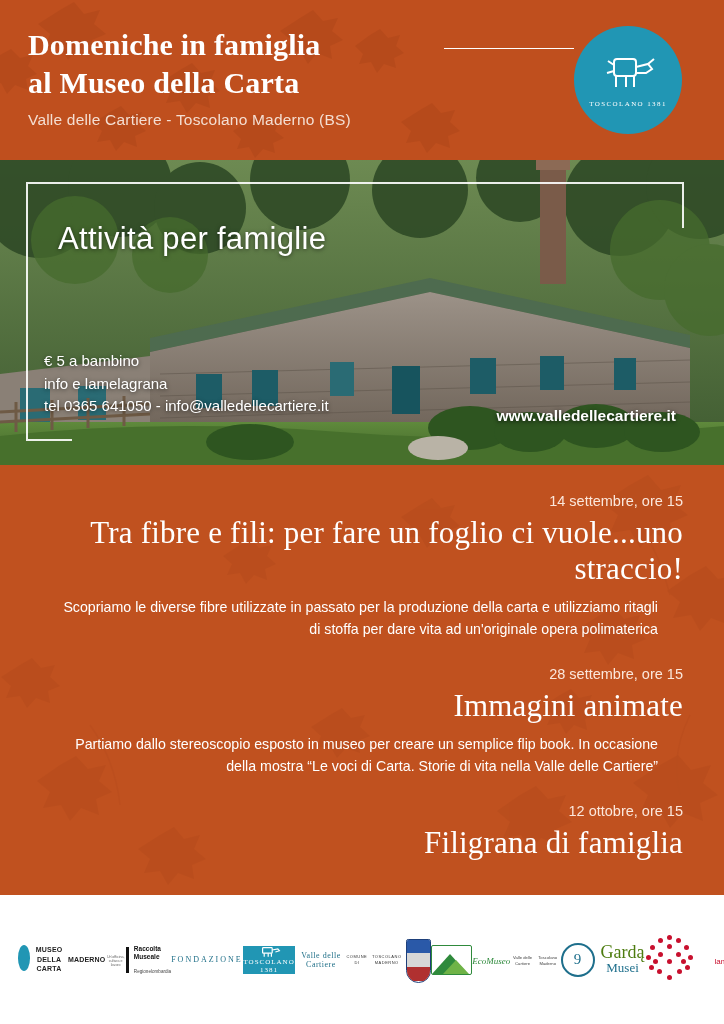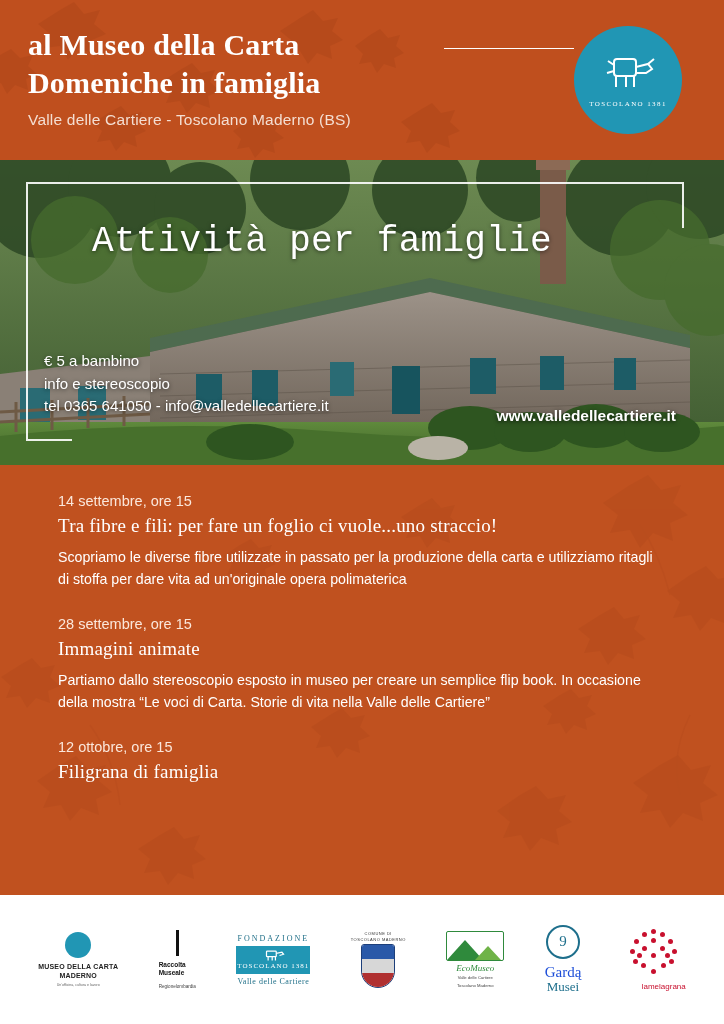--- a/index.html
+++ b/index.html
@@ -127,26 +127,25 @@
     background: rgba(255,255,255,0.9);
   }
   .photo-text {
     position: absolute;
     left: 58px;
     top: 58px;
     z-index: 6;
     text-shadow: 0 1px 4px rgba(0,0,0,0.55);
   }
   .photo-h1 {
-    font-family: Liberation Mono, monospace;
-    font-size: 36px;
+    font-family: Liberation Sans, sans-serif;
+    font-size: 31px;
     color: #ffffff;
     line-height: 1.35;
     letter-spacing: 0.3px;
-    margin-left: 34px;
   }
   .photo-info {
     position: absolute;
     left: 44px;
     bottom: 48px;
     z-index: 6;
     color: #ffffff;
     font-size: 15px;
     line-height: 1.48;
     text-shadow: 0 1px 4px rgba(0,0,0,0.6);
@@ -171,31 +170,32 @@
   }
   .program-leaves {
     position: absolute;
     inset: 0;
     opacity: 0.30;
     pointer-events: none;
   }
   .events {
     position: relative;
     z-index: 3;
-    padding: 28px 52px 0 58px;
+    padding: 28px 41px 0 58px;
+    text-align: right;
   }
   .event { margin-bottom: 26px; }
   .event-date {
     font-size: 14.5px;
     color: #fbe7db;
     margin-bottom: 6px;
   }
   .event-title {
     font-family: "Liberation Serif", serif;
-    font-size: 19px;
+    font-size: 31px;
     color: #ffffff;
     margin-bottom: 9px;
     letter-spacing: 0.2px;
   }
   .event-desc {
     font-size: 14.2px;
     color: #ffffff;
     line-height: 1.55;
     max-width: 600px;
   }
@@ -208,21 +208,21 @@
     bottom: 0;
     height: 129px;
     background: #ffffff;
     display: flex;
     align-items: center;
     justify-content: space-around;
     padding: 0 18px;
   }
   .flogo {
     display: flex;
-    flex-direction: column;
+    flex-direction: row;
     align-items: center;
     justify-content: center;
     text-align: center;
   }
 
   .fl-museo .mc-circle {
     width: 26px; height: 26px; border-radius: 50%;
     background: #2196b4; margin: 0 auto 4px;
   }
   .fl-museo .mc-t1 { font-size: 7px; font-weight: bold; color: #222; line-height: 1.35; letter-spacing: 0.2px;}
@@ -276,21 +276,21 @@
   .fl-eco .eco-t1 { font-family: "Liberation Serif", serif; font-size: 9px; font-style: italic; color: #2f8a3c; margin-top: 2px; }
   .fl-eco .eco-t2 { font-size: 4.2px; color: #444; line-height: 1.4; margin-top: 2px; }
 
   .fl-garda { display: flex; align-items: center; gap: 6px; }
   .fl-garda .g-ring {
     width: 34px; height: 34px; border-radius: 50%;
     border: 2px solid #1e6f8c;
     display: flex; align-items: center; justify-content: center;
     font-family: "Liberation Serif", serif; font-size: 15px; color: #1e6f8c;
   }
-  .fl-garda .g-t1 { font-family: "Liberation Serif", serif; font-size: 15px; color: #1d4ed8; line-height: 1; text-align: left; }
+  .fl-garda .g-t1 { font-family: "Liberation Serif", serif; font-size: 18px; color: #4d7c0f; line-height: 1; text-align: left; }
   .fl-garda .g-t2 { font-family: "Liberation Serif", serif; font-size: 13px; color: #1e6f8c; line-height: 1.1; text-align: center; }
 
   .fl-mela .dots { width: 50px; height: 50px; margin: 0 auto; position: relative; }
   .fl-mela .dots i {
     position: absolute; width: 5px; height: 5px; border-radius: 50%;
     background: #c8102e; display: block;
   }
   .fl-mela .m-t { font-size: 8px; color: #c8102e; margin-top: 3px; padding-left: 20px; }
 </style>
 </head>
@@ -306,22 +306,22 @@
         <path d="M300 18 l13 -8 10 11 15 -3 -6 13 11 9 -13 6 2 13 -15 -6 -9 11 -8 -13 -15 2 6 -13 -11 -9z"></path>
         <path d="M420 110 l12 -7 9 10 14 -3 -5 12 10 9 -12 5 2 12 -14 -5 -9 10 -7 -12 -14 2 5 -12 -10 -9z"></path>
         <path d="M250 120 l10 -6 8 9 12 -3 -5 11 9 7 -11 5 2 10 -12 -4 -8 9 -6 -11 -12 2 4 -10 -8 -8z"></path>
         <path d="M110 112 l11 -6 8 9 13 -3 -5 11 9 8 -11 5 2 11 -13 -5 -8 9 -6 -11 -13 2 5 -11 -9 -8z"></path>
         <path d="M370 35 l10 -6 8 9 12 -3 -4 11 8 7 -10 5 2 10 -12 -4 -7 9 -6 -11 -12 2 4 -10 -8 -8z"></path>
         <path d="M0 55 l11 -6 9 9 13 -3 -5 11 9 8 -11 5 2 11 -13 -5 -8 9 -6 -11 -13 2 5 -11 -9 -8z"></path>
       </g>
     </svg>
 
     <div class="header-text">
+      <div class="title-line">Domeniche in famiglia</div>
       <div class="title-line">al Museo della Carta</div>
-      <div class="title-line">Domeniche in famiglia</div>
       <div class="subtitle-line">Valle delle Cartiere - Toscolano Maderno (BS)</div>
     </div>
 
     <div class="header-rule"></div>
 
     <div class="logo-circle">
       <svg class="lion" viewBox="0 0 64 44">
         <g fill="none" stroke="#ffffff" stroke-width="2">
           <rect x="18" y="6" width="22" height="17" rx="3"></rect>
           <path d="M20 23 L20 34 M30 23 L30 34 M38 23 L38 34"></path>
@@ -412,21 +412,21 @@
     </svg>
 
     <div class="photo-frame"></div>
 
     <div class="photo-text">
       <div class="photo-h1">Attività per famiglie</div>
     </div>
 
     <div class="photo-info">
       <div>€ 5 a bambino</div>
-      <div>info e stereoscopio</div>
+      <div>info e lamelagrana</div>
       <div>tel 0365 641050 - info@valledellecartiere.it</div>
     </div>
 
     <div class="photo-url">www.valledellecartiere.it</div>
   </div>
 
   <div class="program">
     <svg class="program-leaves" viewBox="0 0 724 430" preserveAspectRatio="none">
       <g fill="#a8451a" opacity="0.85">
         <path d="M630 20 l18 -10 13 15 20 -5 -8 18 15 12 -18 8 3 18 -20 -8 -13 15 -10 -18 -20 3 8 -18 -15 -12z"></path>

